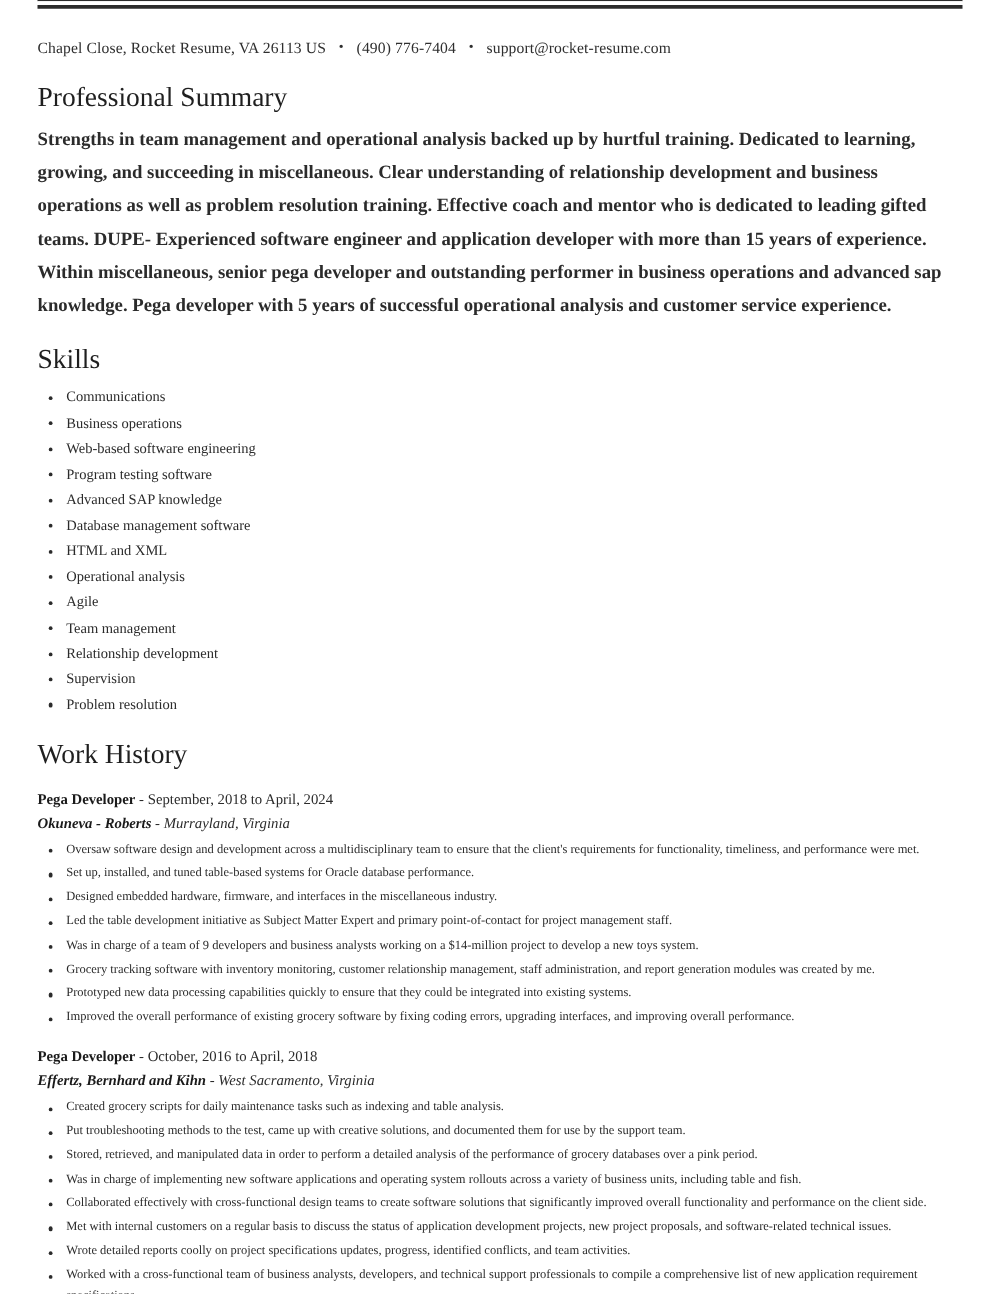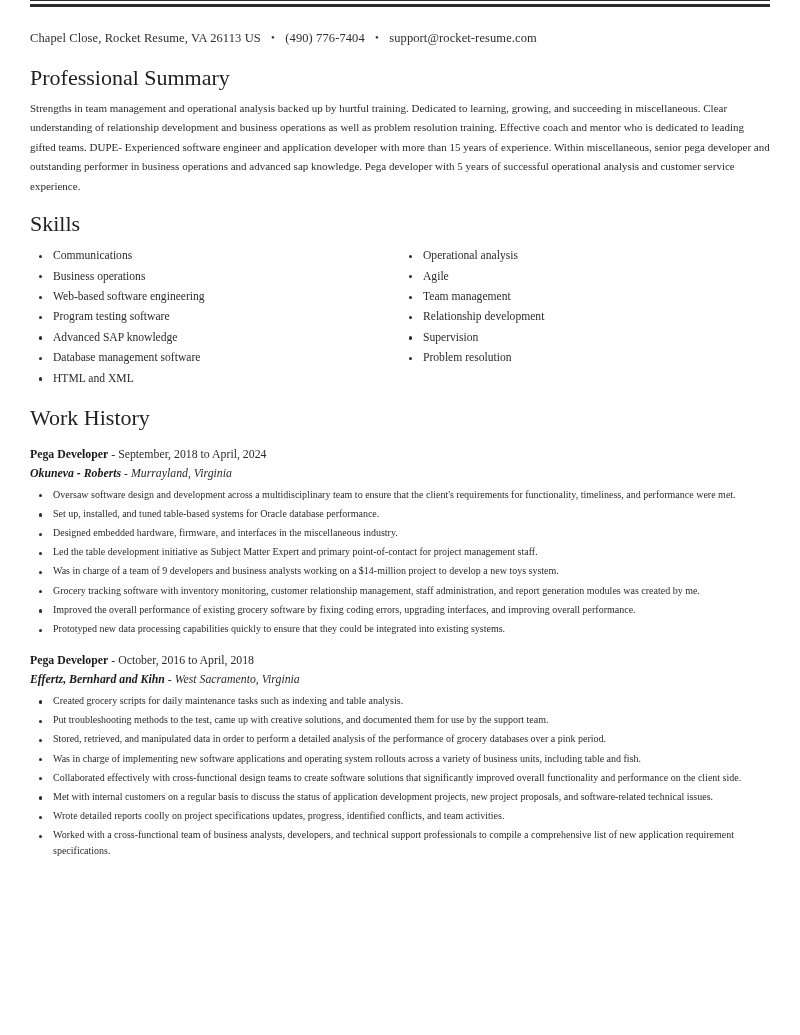--- a/index.html
+++ b/index.html
@@ -72,32 +72,34 @@
   }
   .section-heading {
     font-family: "Liberation Serif", "DejaVu Serif", serif;
     font-size: 22px;
     font-weight: 400;
     color: #1f1f1f;
     margin: 0 0 6px 0;
     line-height: 1.3;
   }
   .summary-text {
-    font-size: 11px;
+    font-size: 15px;
     line-height: 1.78;
     color: #2b2b2b;
     margin: 0;
     text-align: left;
+    font-weight: bold;
   }
 
   
   .skills-wrap {
     display: flex;
     width: 100%;
     padding-top: 2px;
+    flex-direction: column;
   }
   .skills-col {
     width: 50%;
   }
   ul.bullets {
     list-style: none;
     margin: 0;
     padding: 0;
   }
   ul.bullets > li {
@@ -247,22 +249,22 @@
         <span class="job-dash">-</span>
         <span class="job-location">Murrayland, Virginia</span>
       </div>
       <ul class="job-bullets">
         <li>Oversaw software design and development across a multidisciplinary team to ensure that the client's requirements for functionality, timeliness, and performance were met.</li>
         <li>Set up, installed, and tuned table-based systems for Oracle database performance.</li>
         <li>Designed embedded hardware, firmware, and interfaces in the miscellaneous industry.</li>
         <li>Led the table development initiative as Subject Matter Expert and primary point-of-contact for project management staff.</li>
         <li>Was in charge of a team of 9 developers and business analysts working on a $14-million project to develop a new toys system.</li>
         <li>Grocery tracking software with inventory monitoring, customer relationship management, staff administration, and report generation modules was created by me.</li>
+        <li>Prototyped new data processing capabilities quickly to ensure that they could be integrated into existing systems.</li>
         <li>Improved the overall performance of existing grocery software by fixing coding errors, upgrading interfaces, and improving overall performance.</li>
-        <li>Prototyped new data processing capabilities quickly to ensure that they could be integrated into existing systems.</li>
       </ul>
     </div>
 
     <div class="job">
       <div class="job-line-1">
         <span class="job-title">Pega Developer</span>
         <span class="job-dash">-</span>
         <span class="job-dates">October, 2016 to April, 2018</span>
       </div>
       <div class="job-line-2">

